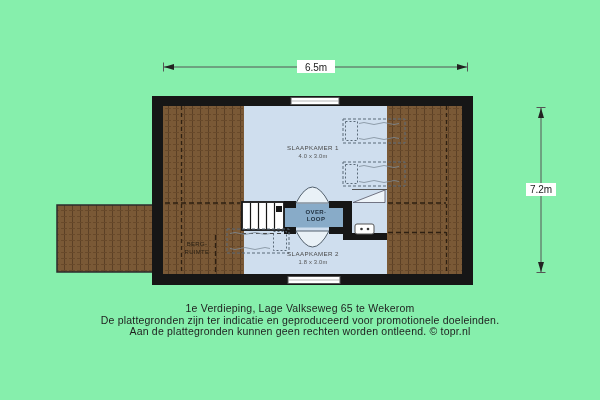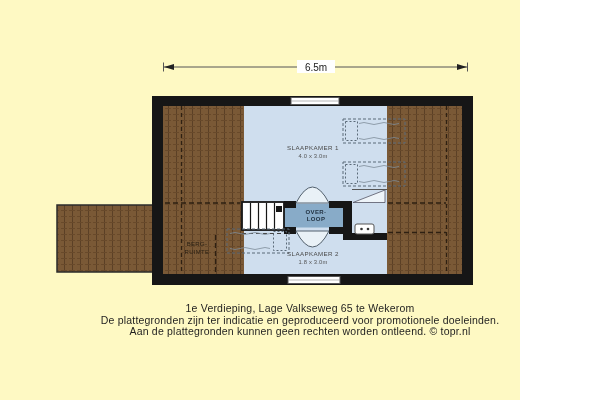--- a/index.html
+++ b/index.html
@@ -1,16 +1,16 @@
 <!DOCTYPE html>
 <html><head>
 <meta charset="utf-8">
 <style>
   html,body{margin:0;padding:0;background:#ffffff;}
-  .page{width:520px;height:400px;position:relative;background:#fef9c3;overflow:hidden;text-align:center;}
+  .page{width:600px;height:400px;position:relative;background:#86efac;overflow:hidden;text-align:center;}
   svg text{font-family:"Liberation Sans", sans-serif;}
   .room-label{fill:#4a4a4a;font-size:6.2px;letter-spacing:.4px;}
   .room-size{fill:#555;font-size:5.8px;letter-spacing:.2px;}
   .landing-label{fill:#1f2f3f;font-size:6px;font-weight:bold;letter-spacing:.4px;}
   .berg-label{fill:#2a2014;font-size:6px;letter-spacing:.3px;}
   .dim-label{fill:#222;font-size:10px;}
   .caption-line{fill:#1e1e1e;font-size:10.5px;letter-spacing:.2px;}
 </style>
 </head>
 <body>

